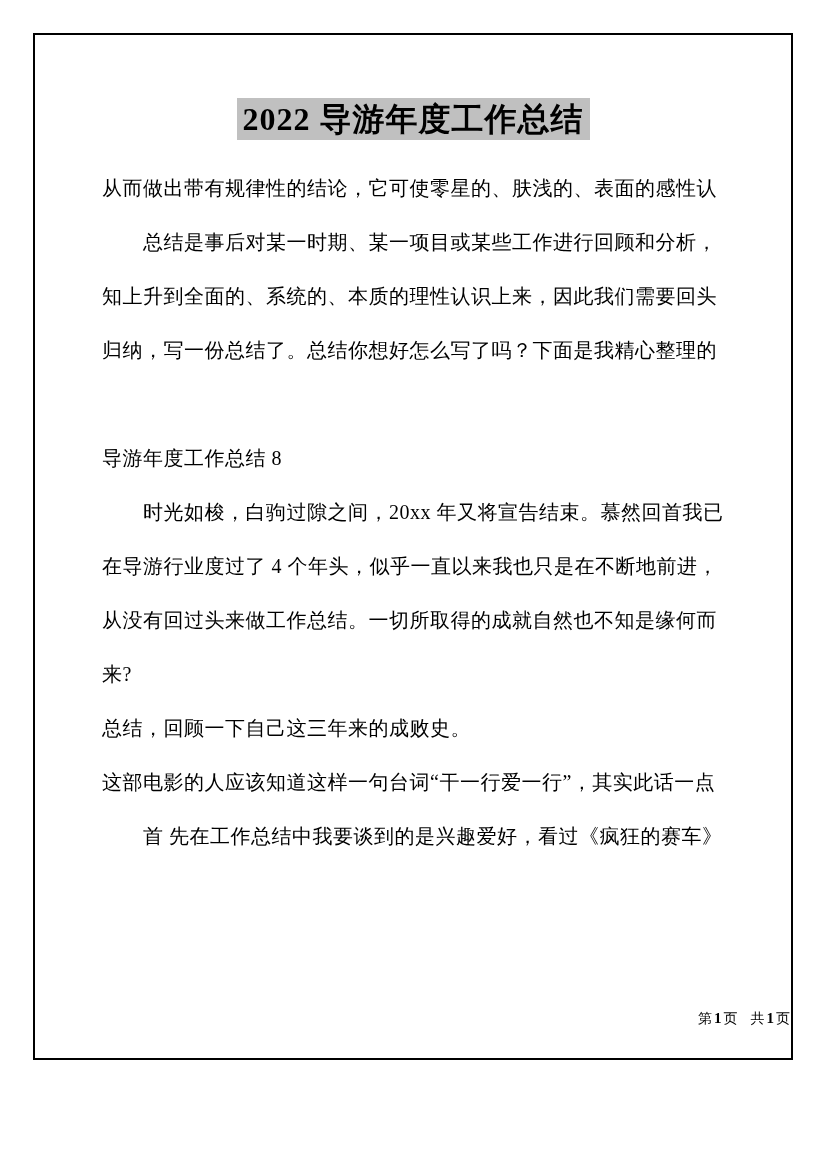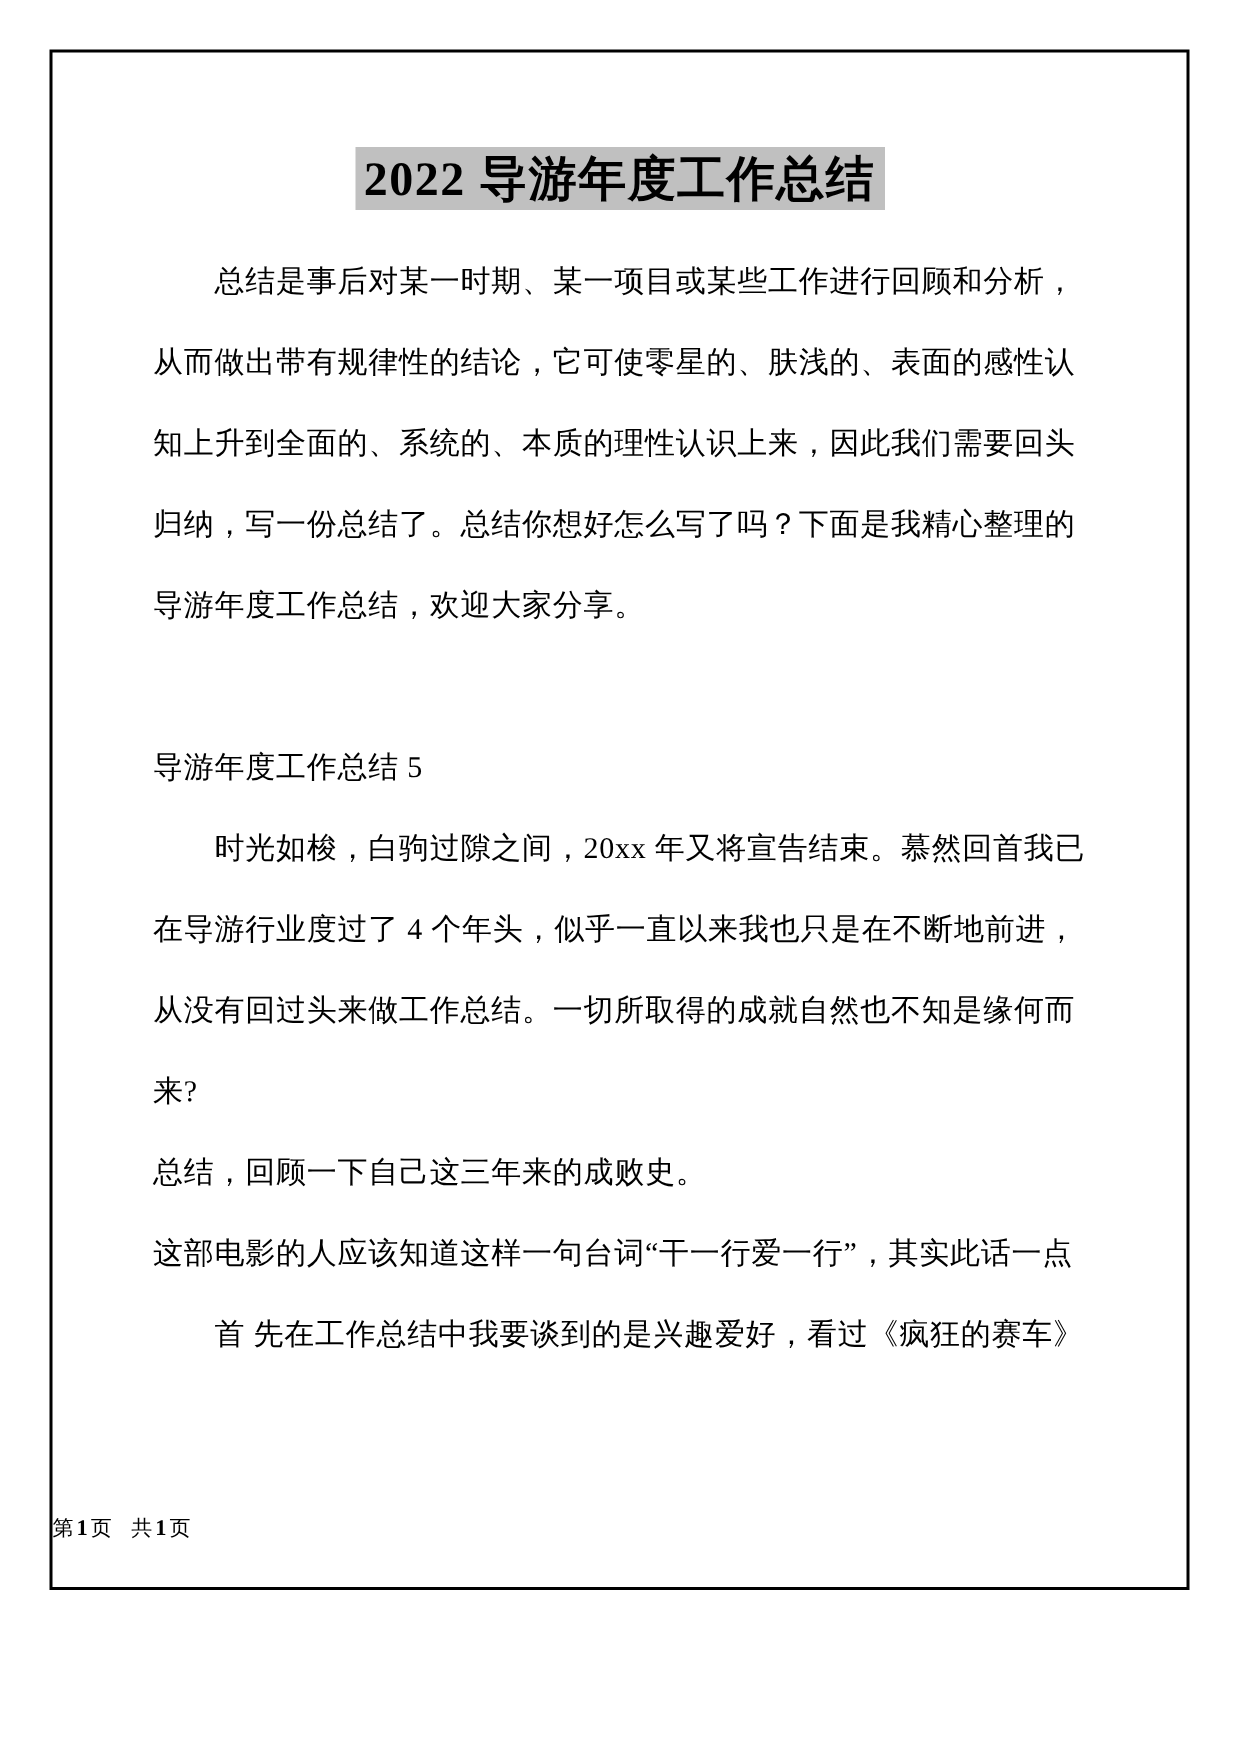--- a/index.html
+++ b/index.html
@@ -59,21 +59,21 @@
     padding-left: 41px;
   }
   .line.blank {
     
   }
   .footer {
     position: absolute;
     bottom: 30px;
     left: 0;
     right: 0;
-    text-align: left;
+    text-align: right;
     font-size: 14px;
     letter-spacing: 1px;
   }
   .footer .num {
     font-weight: bold;
     font-size: 15px;
     padding: 0 1px;
   }
   .footer .gap {
     display: inline-block;
@@ -84,27 +84,26 @@
 <body>
 
 <div class="page">
   <div class="frame">
 
     <div class="title-row">
       <span class="title-highlight">2022 导游年度工作总结</span>
     </div>
 
     <div class="body-text">
+      <div class="line">从而做出带有规律性的结论，它可使零星的、肤浅的、表面的感性认</div>
       <div class="line indent">总结是事后对某一时期、某一项目或某些工作进行回顾和分析，</div>
-      <div class="line">从而做出带有规律性的结论，它可使零星的、肤浅的、表面的感性认</div>
       <div class="line">知上升到全面的、系统的、本质的理性认识上来，因此我们需要回头</div>
       <div class="line">归纳，写一份总结了。总结你想好怎么写了吗？下面是我精心整理的</div>
-      <div class="line">导游年度工作总结，欢迎大家分享。</div>
       <div class="line blank"></div>
-      <div class="line">导游年度工作总结 5</div>
+      <div class="line">导游年度工作总结 8</div>
       <div class="line indent">时光如梭，白驹过隙之间，20xx 年又将宣告结束。慕然回首我已</div>
       <div class="line">在导游行业度过了 4 个年头，似乎一直以来我也只是在不断地前进，</div>
       <div class="line">从没有回过头来做工作总结。一切所取得的成就自然也不知是缘何而</div>
       <div class="line">来?</div>
       <div class="line">总结，回顾一下自己这三年来的成败史。</div>
       <div class="line">这部电影的人应该知道这样一句台词“干一行爱一行”，其实此话一点</div>
       <div class="line indent">首 先在工作总结中我要谈到的是兴趣爱好，看过《疯狂的赛车》</div>
     </div>
 
     <div class="footer">

